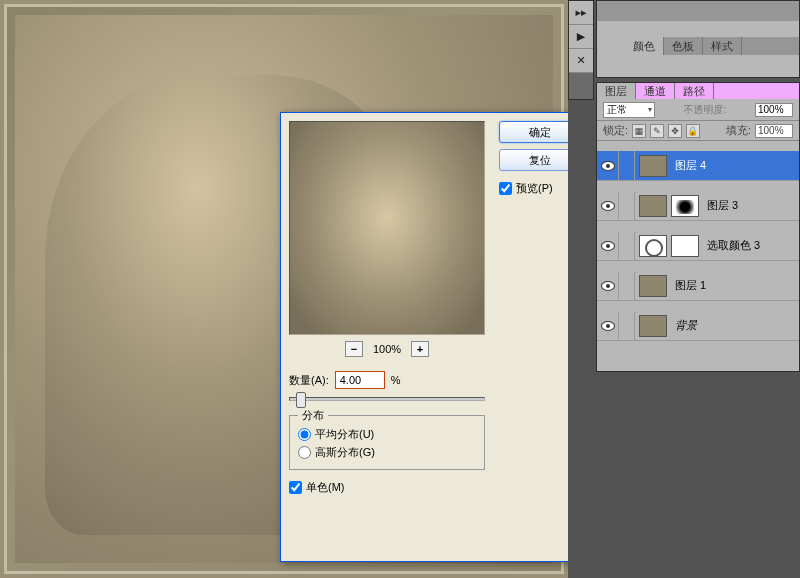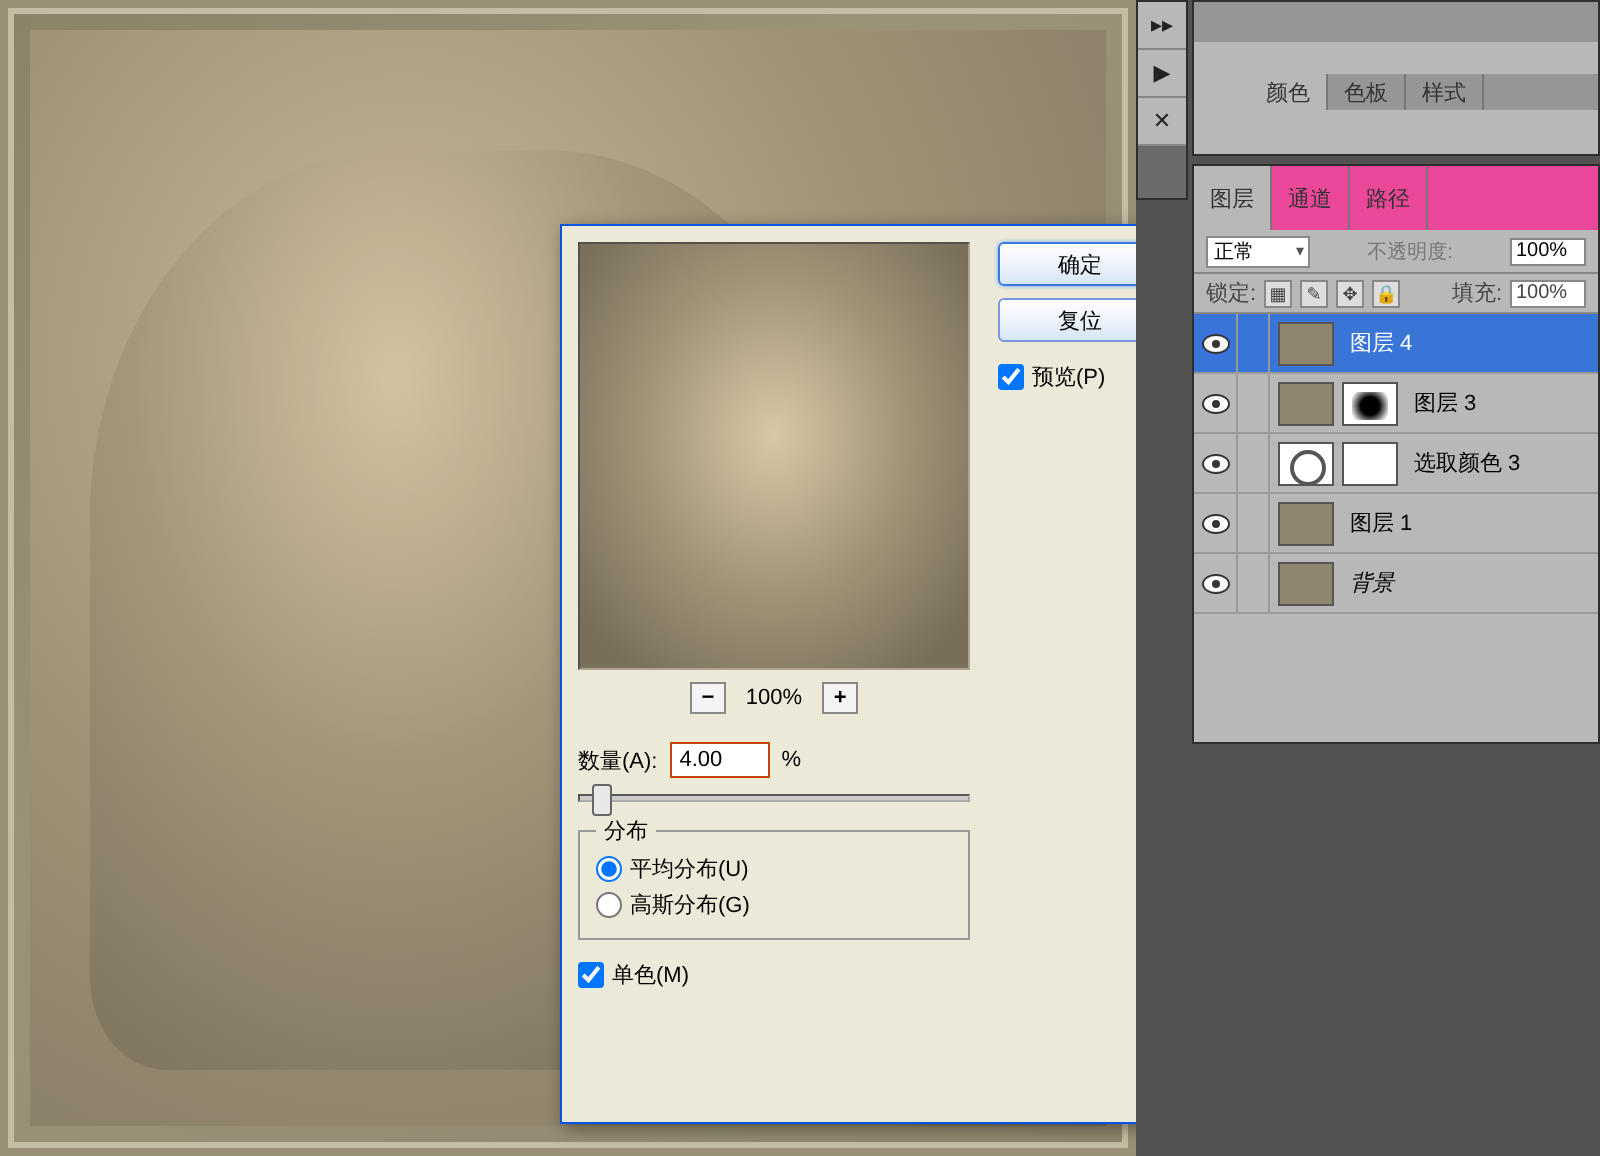--- a/index.html
+++ b/index.html
@@ -40,32 +40,32 @@
 
 .top-tabs { position:absolute; left:28px; top:0; right:0; height:78px; background:#b8b8b8; border:1px solid #2e2e2e; }
 .tab-strip { height:20px; display:flex; background:#969696; }
 .tab { padding:2px 8px; border-right:1px solid #777; color:#333; cursor:pointer; display:flex; align-items:center; }
 .tab.active { background:#b8b8b8; }
 
 .color-panel-row { position:absolute; left:28px; top:36px; right:0; }
 .color-tabs { height:18px; display:flex; background:#969696; }
 
 .layers-panel { position:absolute; left:28px; top:82px; right:0; height:290px; background:#b8b8b8; border:1px solid #2e2e2e; display:flex; flex-direction:column; }
-.lp-tabs { height:32px; display:flex; background:#ec4899; }
+.lp-tabs { height:16px; display:flex; background:#f0abfc; }
 .lp-controls { height:22px; display:flex; align-items:center; padding:0 6px; gap:6px; border-bottom:1px solid #888; background:#b8b8b8;justify-content:space-between; }
 .blend-dd { width:52px; height:16px; border:1px solid #888; background:#fff; font-size:10px; padding:0 14px 0 3px; display:flex; align-items:center; position:relative; }
 .blend-dd::after { content:"▾"; position:absolute; right:2px; font-size:8px; color:#555; }
 .opacity-label { font-size:10px; color:#777; }
 .pct-box { width:38px; height:14px; border:1px solid #888; background:#fff; font-size:10px; display:flex; align-items:center; padding:0 2px; }
 
 .lp-locks { height:20px; display:flex; align-items:center; padding:0 6px; gap:4px; border-bottom:1px solid #888; font-size:10px; color:#444; }
 .lock-icn { width:14px; height:14px; border:1px solid #888; background:#ddd; display:flex; align-items:center; justify-content:center; font-size:9px; }
 
 .layer-list { flex:1; overflow:auto; background:#b8b8b8; }
-.layer-row { height:30px; display:flex; align-items:center; border-bottom:1px solid #9a9a9a; }
+.layer-row { height:30px; display:flex; align-items:center; border-bottom:1px solid #9a9a9a;margin-top:10px; }
 .layer-row.selected { background:#3875d7; color:#fff; }
 .eye-col { width:22px; display:flex; align-items:center; justify-content:center; border-right:1px solid #9a9a9a; height:100%; }
 .eye { width:14px; height:10px; border:1px solid #333; border-radius:50%; position:relative; background:#fff; }
 .eye::after { content:""; position:absolute; width:4px; height:4px; background:#333; border-radius:50%; left:4px; top:2px; }
 .link-col { width:16px; border-right:1px solid #9a9a9a; height:100%; }
 .thumb { width:28px; height:22px; border:1px solid #555; background:#8e876d; margin-left:4px; flex-shrink:0; }
 .thumb.sel-color { background:#fff; position:relative; }
 .thumb.sel-color::after { content:""; position:absolute; width:14px; height:14px; border:2px solid #555; border-radius:50%; left:5px; top:3px; }
 .mask { width:28px; height:22px; border:1px solid #555; background:#fff; margin-left:4px; flex-shrink:0; position:relative; }
 .mask.black-blur::after { content:""; position:absolute; left:4px; top:4px; width:18px; height:14px; background:radial-gradient(circle,#000 40%,#fff 90%); }

